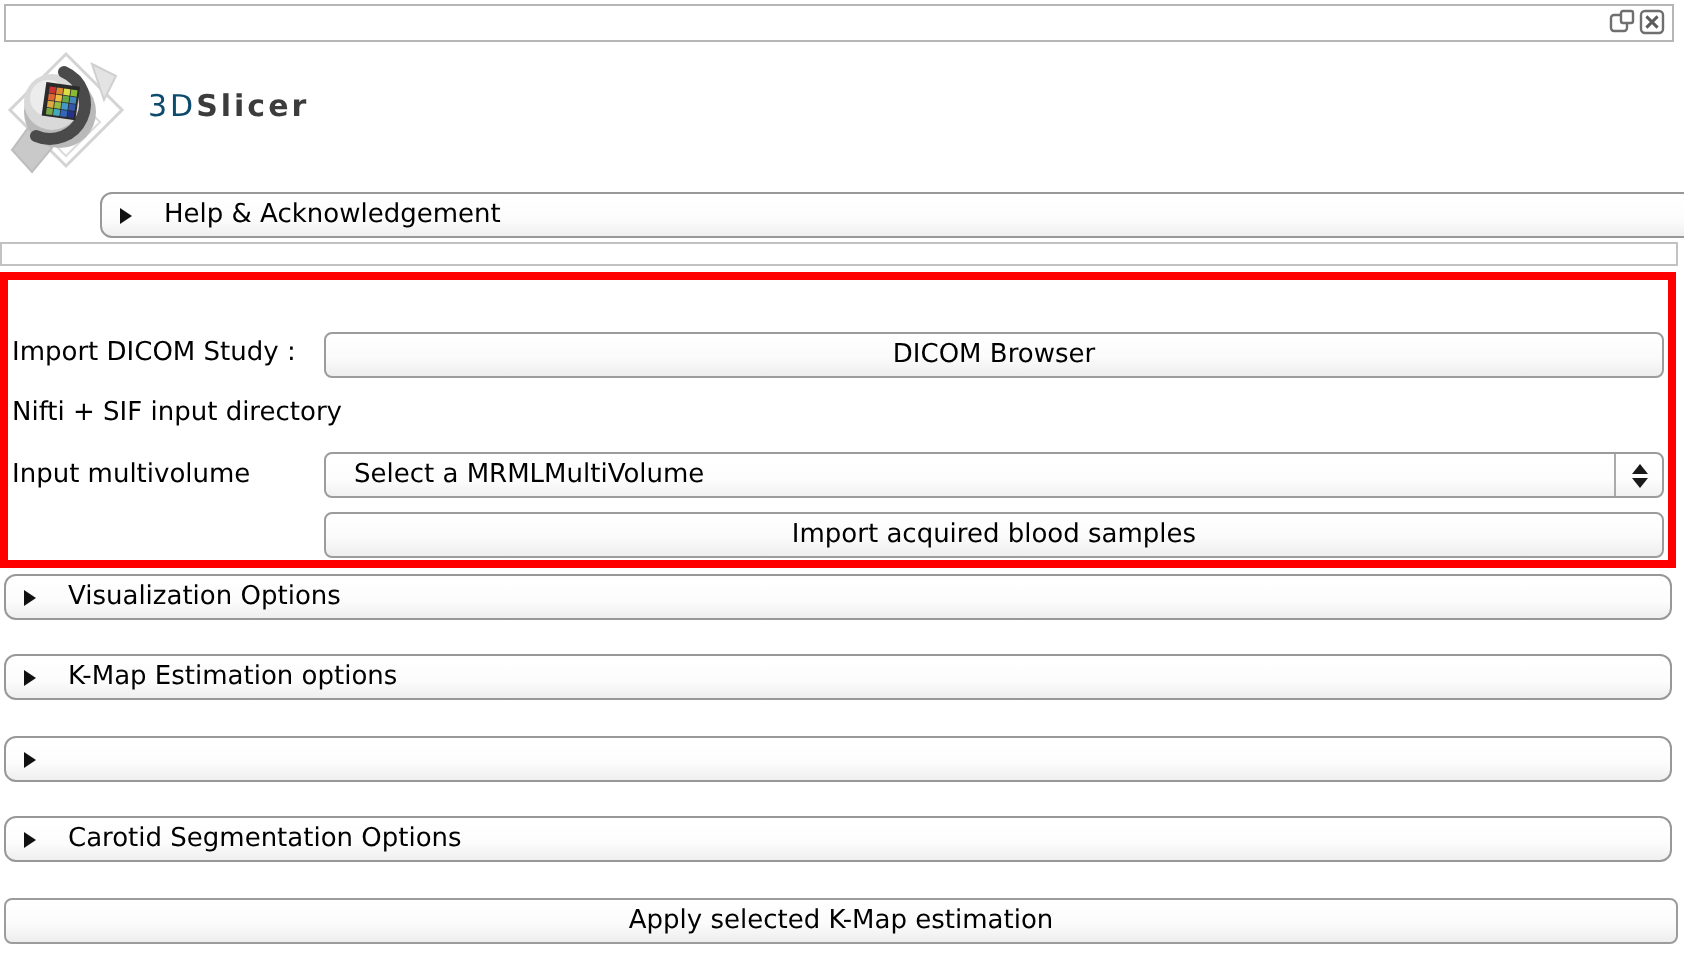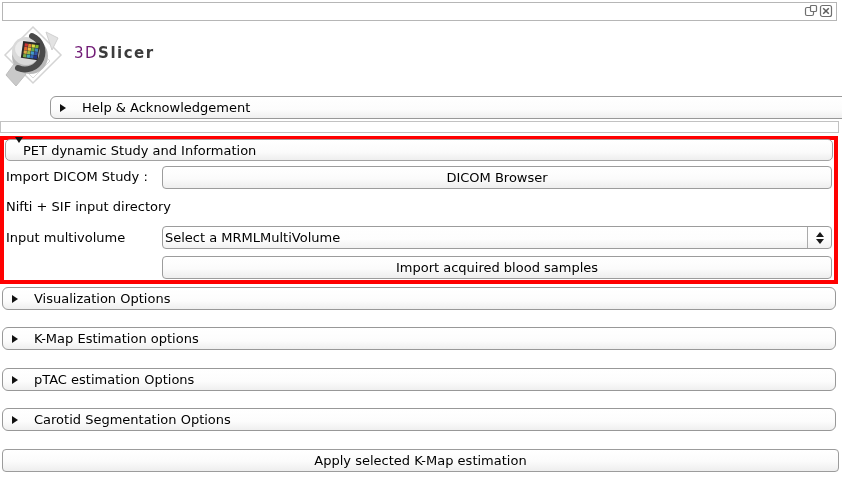--- a/index.html
+++ b/index.html
@@ -35,21 +35,21 @@
   }
   .winbtn svg { display: block; }
 
   
   .logo-wrap { position: absolute; left: 2px; top: 24px; width: 260px; height: 66px; }
   .logo-icon { position: absolute; left: 0; top: 0; }
   .logo-text {
     position: absolute; left: 72px; top: 20px;
     font-size: 15px; letter-spacing: 1.5px; white-space: nowrap;
   }
-  .logo-3d { color: #701a75; font-weight: 400; }
+  .logo-3d { color: #0c4a6e; font-weight: 400; }
   .logo-slicer { color: #3c3c3c; font-weight: 700; }
 
   
   .hdr {
     position: absolute;
     left: 2px;
     width: 834px; height: 23px;
     border: 1px solid #989898;
     border-radius: 6px;
     background: linear-gradient(180deg, #ffffff 0%, #fcfcfc 60%, #efefef 100%);
@@ -116,21 +116,21 @@
     display: flex; align-items: center; justify-content: center;
     cursor: pointer;
     padding: 0;
     font-family: inherit;
     color: #000;
   }
   .ctl .folder { margin-right: 4px; display: flex; align-items: center; }
 
   .combo {
     justify-content: flex-start;
-    padding-left: 2px;
+    padding-left: 14px;
     background: linear-gradient(180deg, #ffffff 0%, #fdfdfd 60%, #f1f1f1 100%);
   }
   .combo-arrows {
     position: absolute;
     right: 0; top: 0;
     width: 24px; height: 21px;
     border-left: 1px solid #ababab;
     display: flex; flex-direction: column;
     align-items: center; justify-content: center;
     gap: 2px;
@@ -217,24 +217,20 @@
 
   <div class="hdr" style="top:96px;margin-left:48px;">
     <span class="arrow-box">
         <span class="tri-right"></span>
       </span>
     <span class="hdr-label">Help &amp; Acknowledgement</span>
   </div>
   <div class="thin-frame"></div>
 
   <div class="pet-box"></div>
-  <div class="pet-hdr">
-    <span class="arrow-box"><span class="tri-down"></span></span>
-    <span class="hdr-label">PET dynamic Study and Information</span>
-  </div>
 
   <span class="field-label" style="top:169px;">Import DICOM Study :</span>
   <button class="ctl" style="top:166px;">DICOM Browser</button>
 
   <span class="field-label" style="top:199px;">Nifti + SIF input directory</span>
 
   <span class="field-label" style="top:230px;">Input multivolume</span>
   <div class="ctl combo" style="top:226px;">
     <span>Select a MRMLMultiVolume</span>
     <span class="combo-arrows">
@@ -256,21 +252,20 @@
     <span class="arrow-box">
         <span class="tri-right"></span>
       </span>
     <span class="hdr-label">K-Map Estimation options</span>
   </div>
 
   <div class="hdr" style="top:368px;">
     <span class="arrow-box">
         <span class="tri-right"></span>
       </span>
-    <span class="hdr-label">pTAC estimation Options</span>
   </div>
 
   <div class="hdr" style="top:408px;">
     <span class="arrow-box">
         <span class="tri-right"></span>
       </span>
     <span class="hdr-label">Carotid Segmentation Options</span>
   </div>
 
   <button class="apply-btn">Apply selected K-Map estimation</button>

